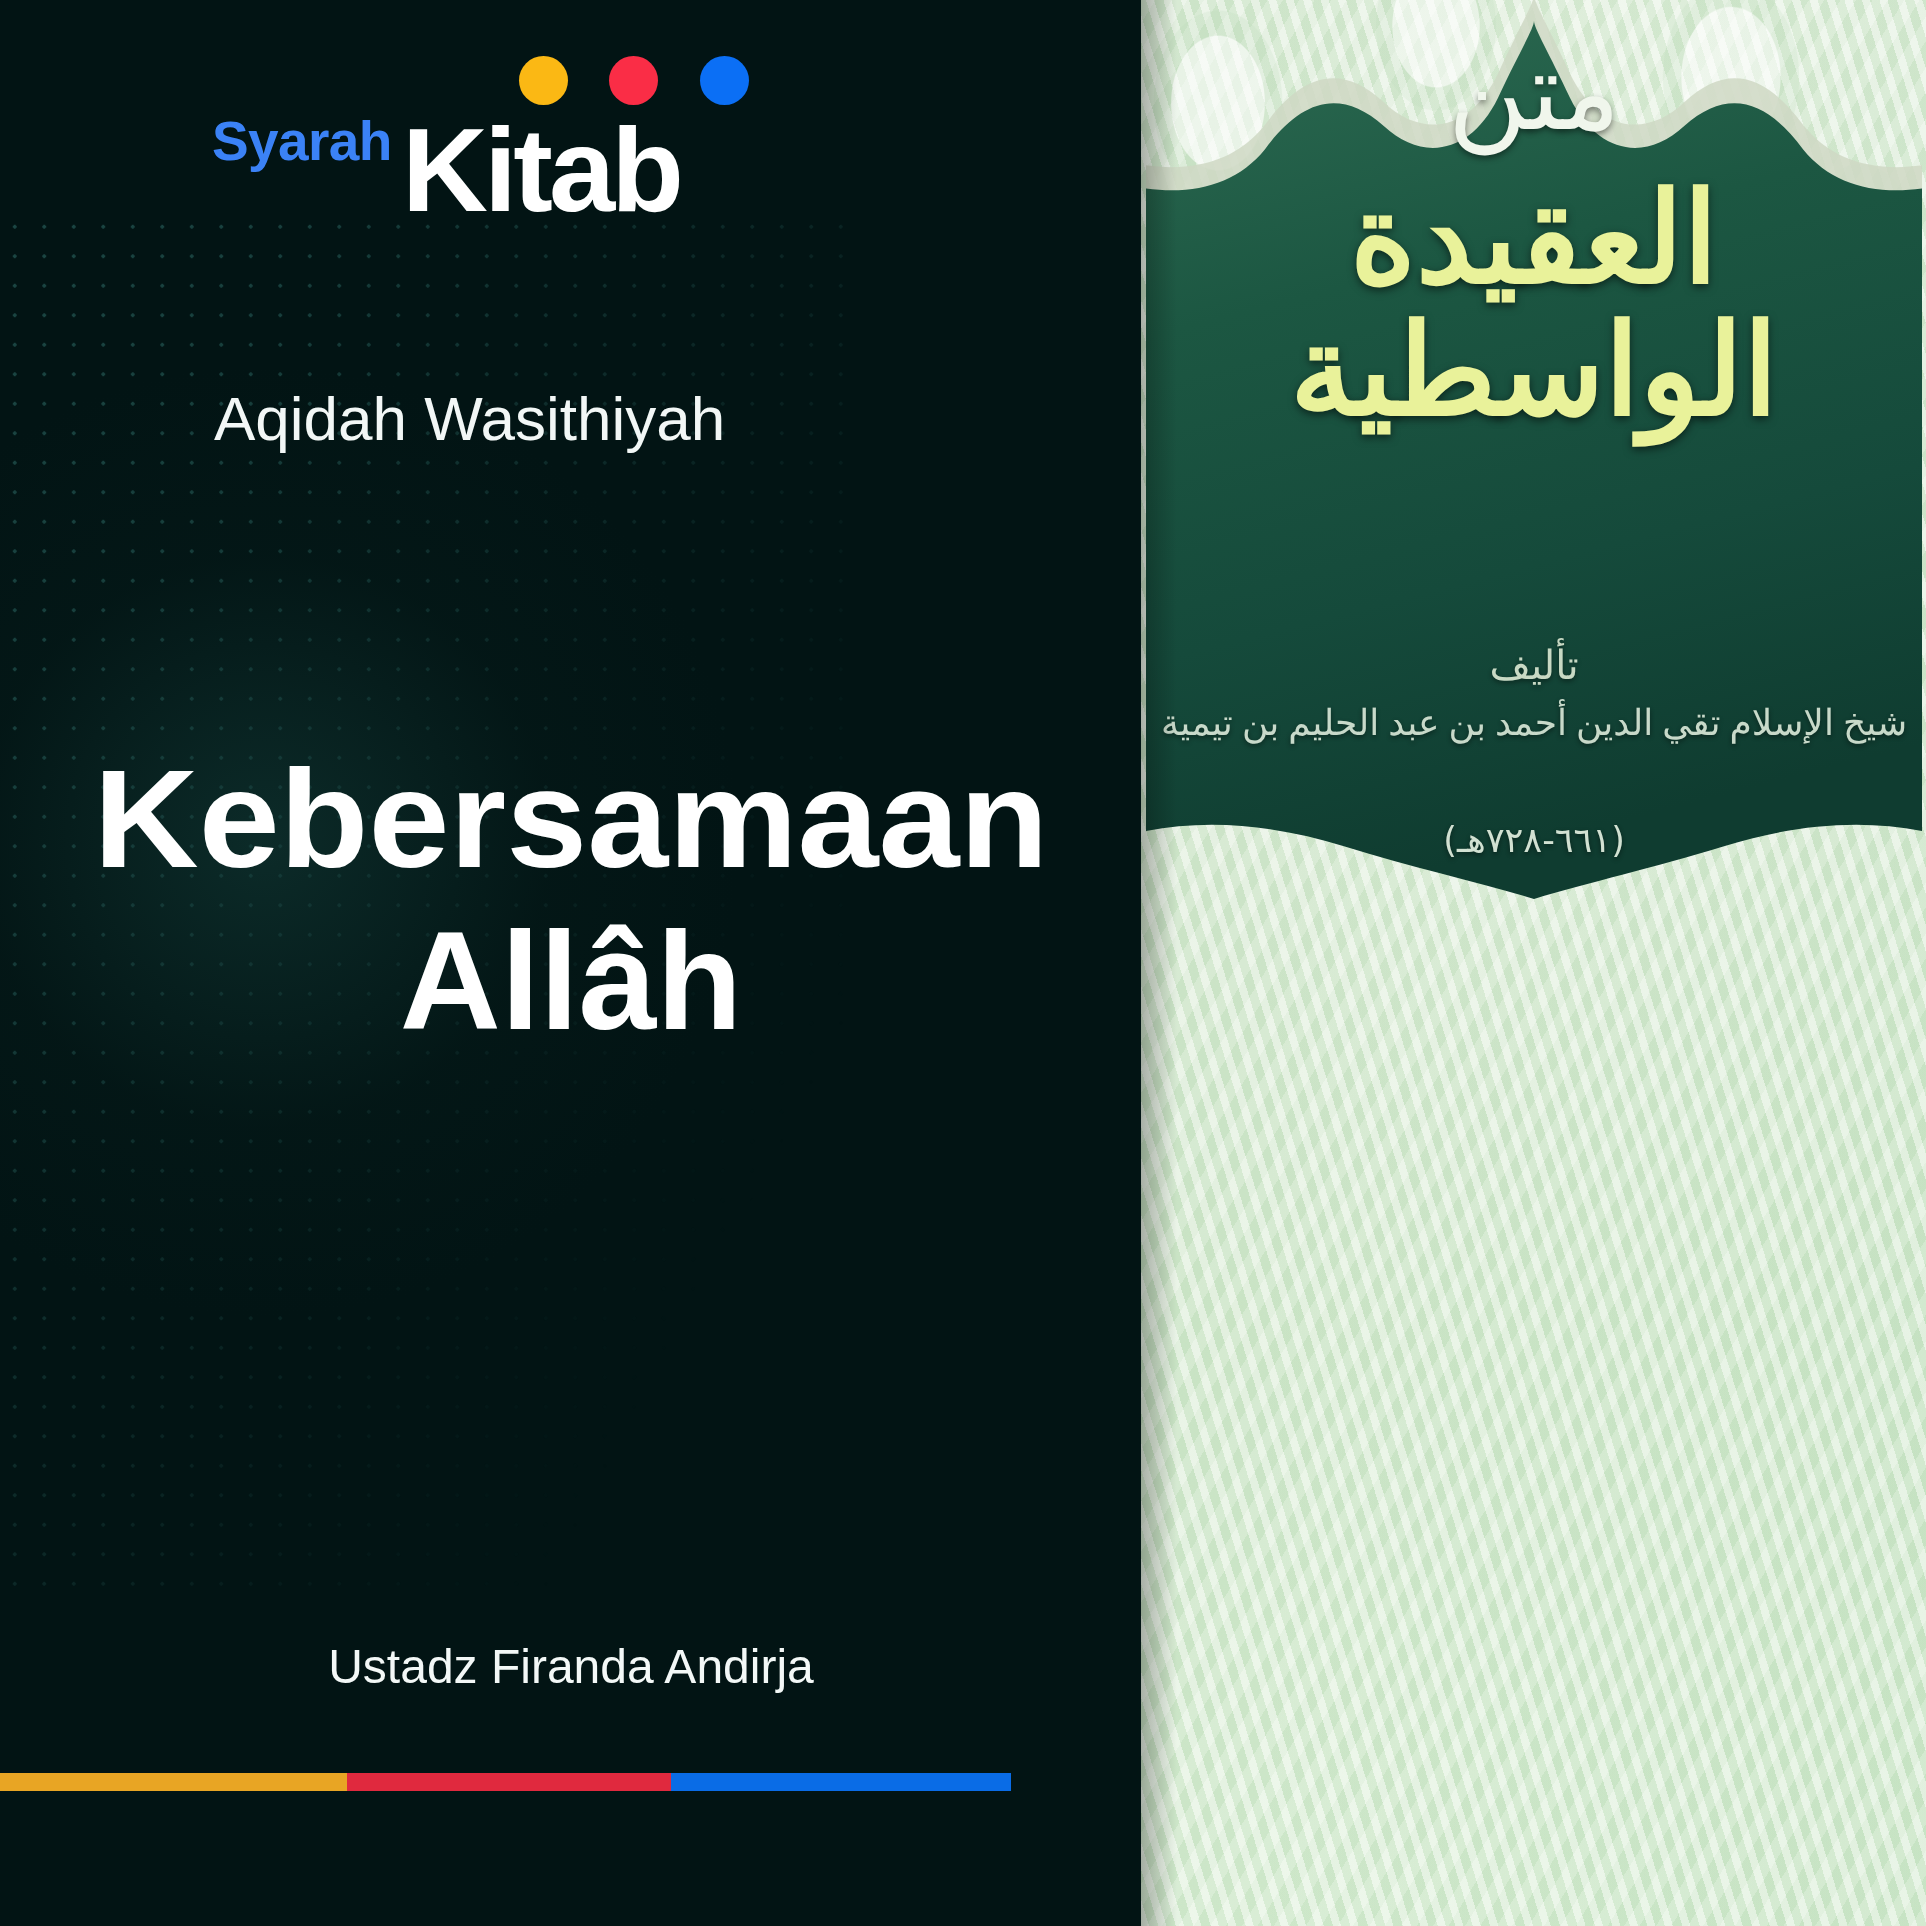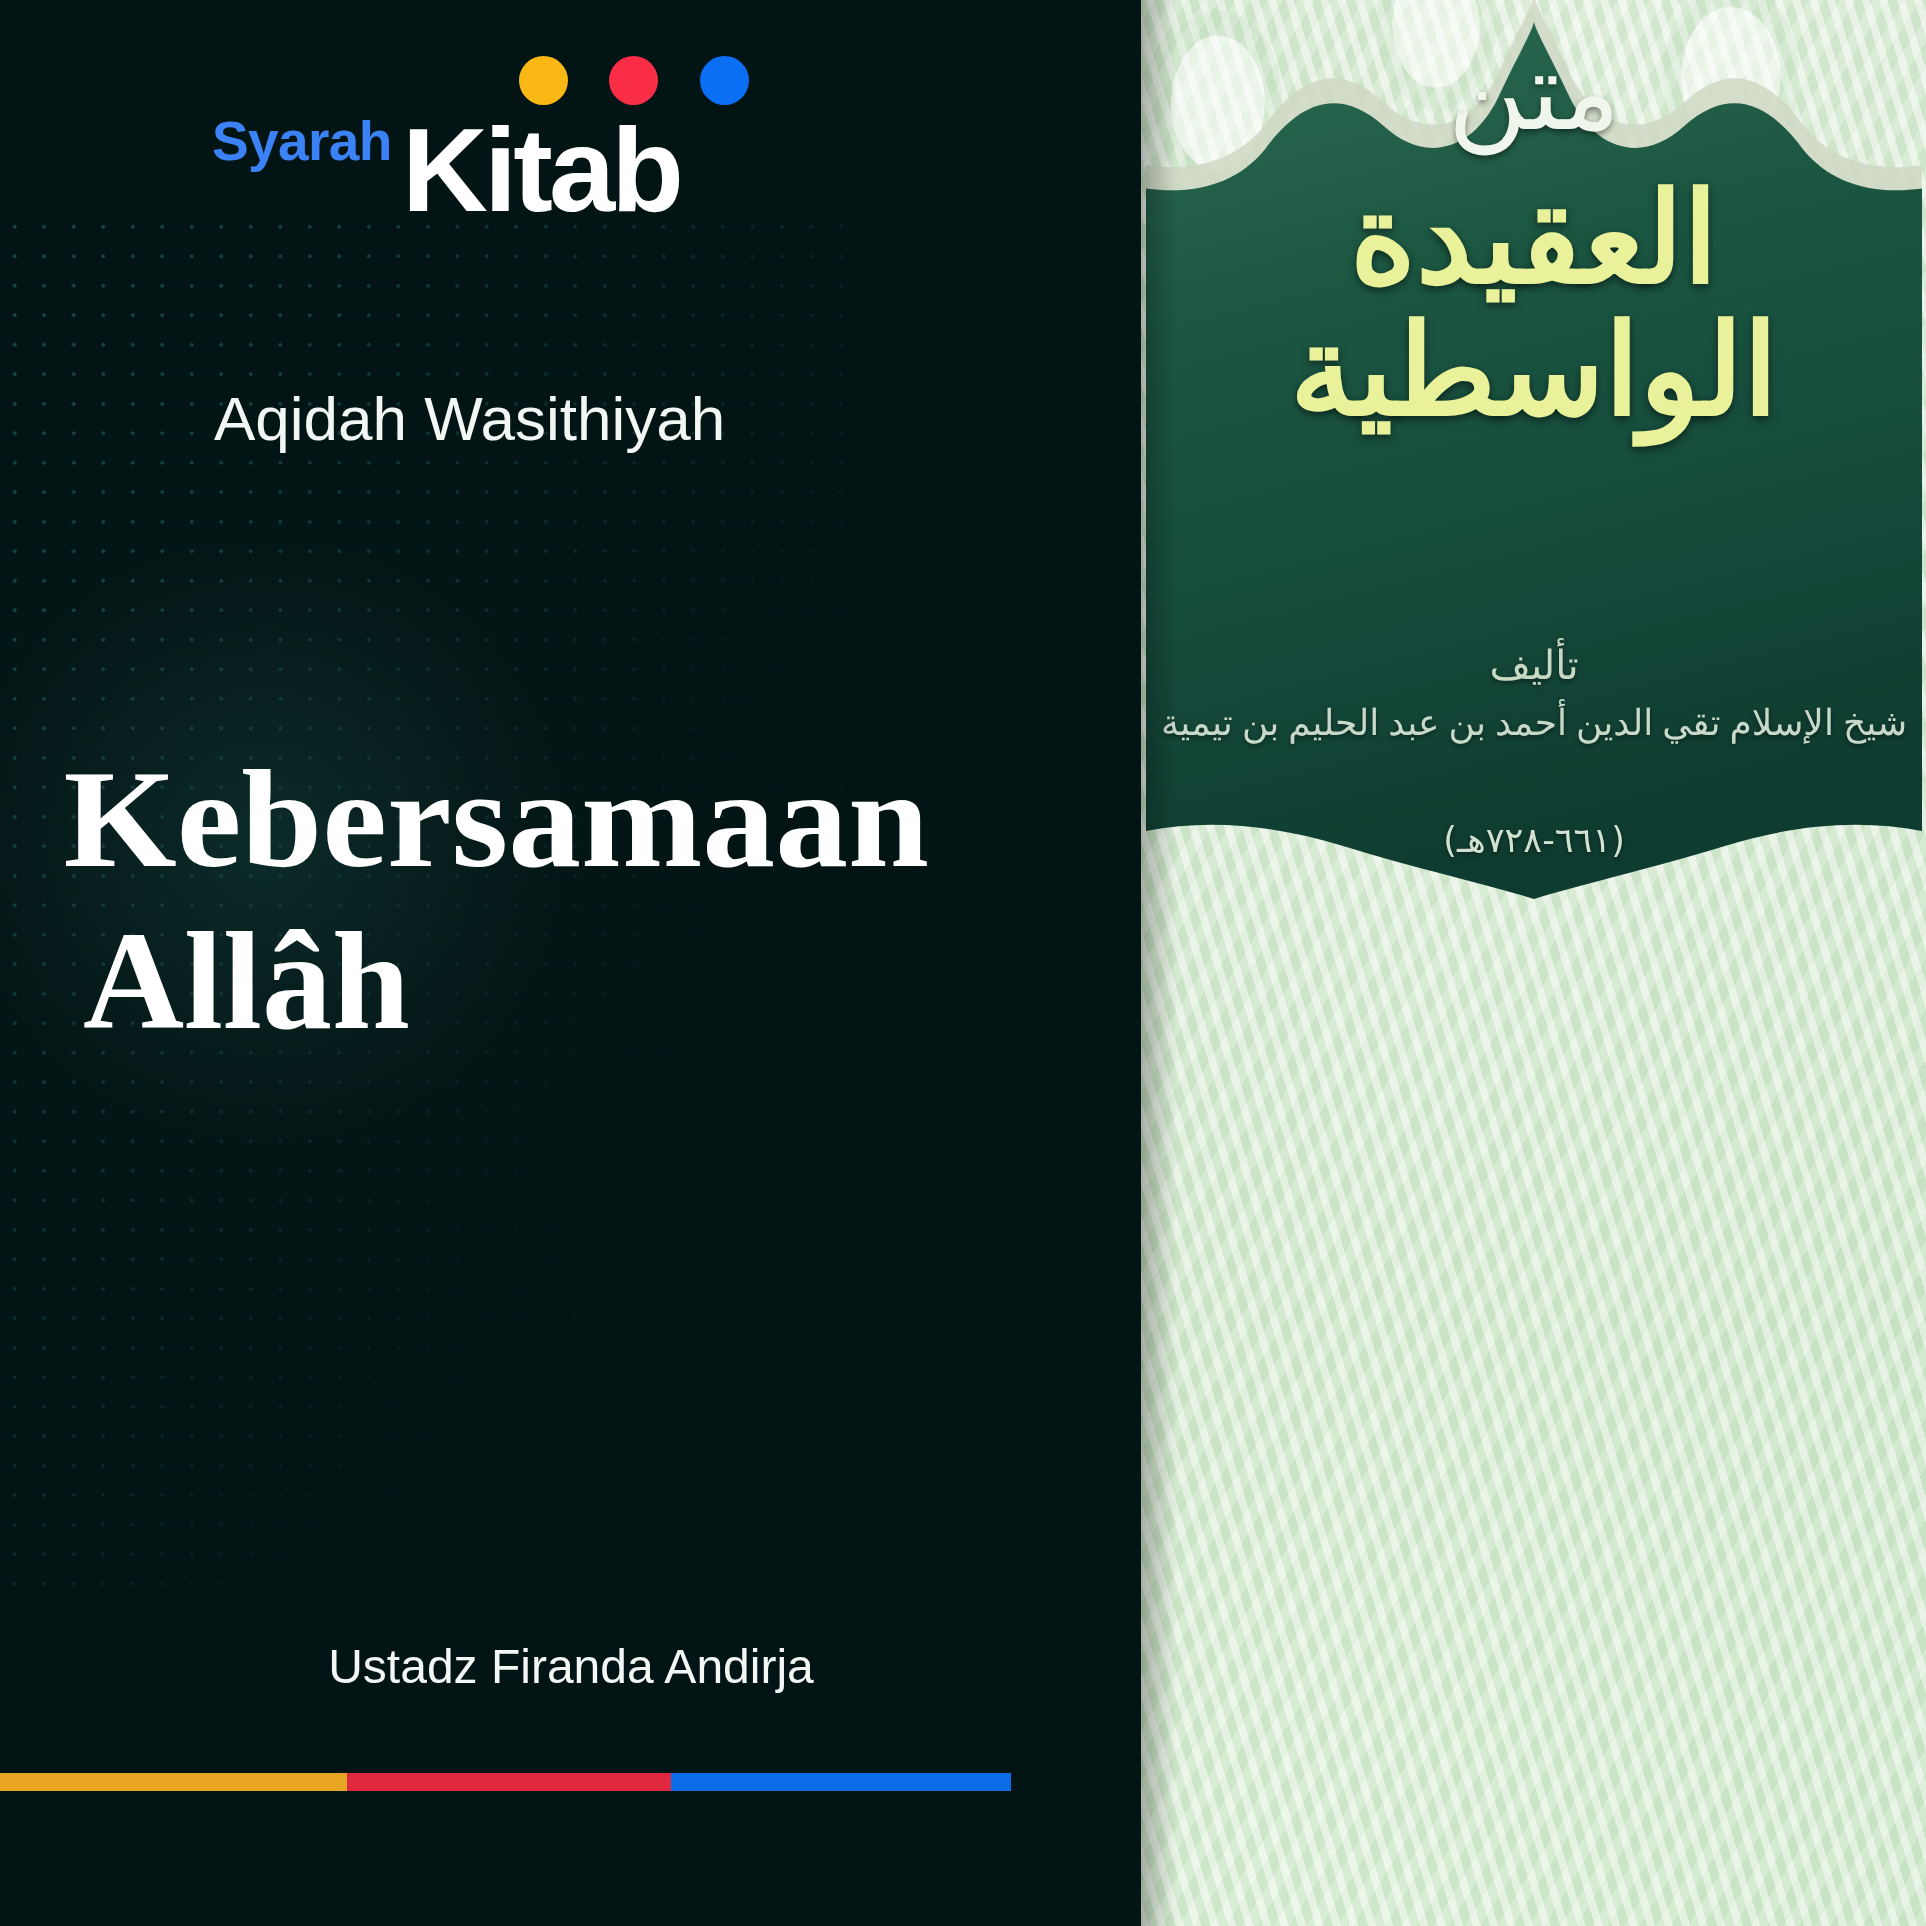--- a/index.html
+++ b/index.html
@@ -49,22 +49,22 @@
   }
 
   
   .kicker{
     position:absolute; left:186px; top:385px; width:867px;
     font-size:62px; font-weight:400; color:#f2f7f6; letter-spacing:0px;
     font-family:"Liberation Sans", sans-serif; line-height:1.1;margin-left:28px;
   }
   .headline{
     position:absolute; left:83px; top:738px; width:976px;
-    text-align:left;
-    font-family:Liberation Serif, serif;
+    text-align:center;
+    font-family:Liberation Sans, sans-serif;
     font-weight:700; font-size:140px; line-height:1.16;
     color:#ffffff; letter-spacing:0px;
   }
   .headline .ln{ display:block; }
   .headline .ln1{ transform:scaleX(1.04); }
 
   .author{
     position:absolute; left:83px; top:1639px; width:976px;
     text-align:center;
     font-size:48px; font-weight:400; color:#f3f8f7;

